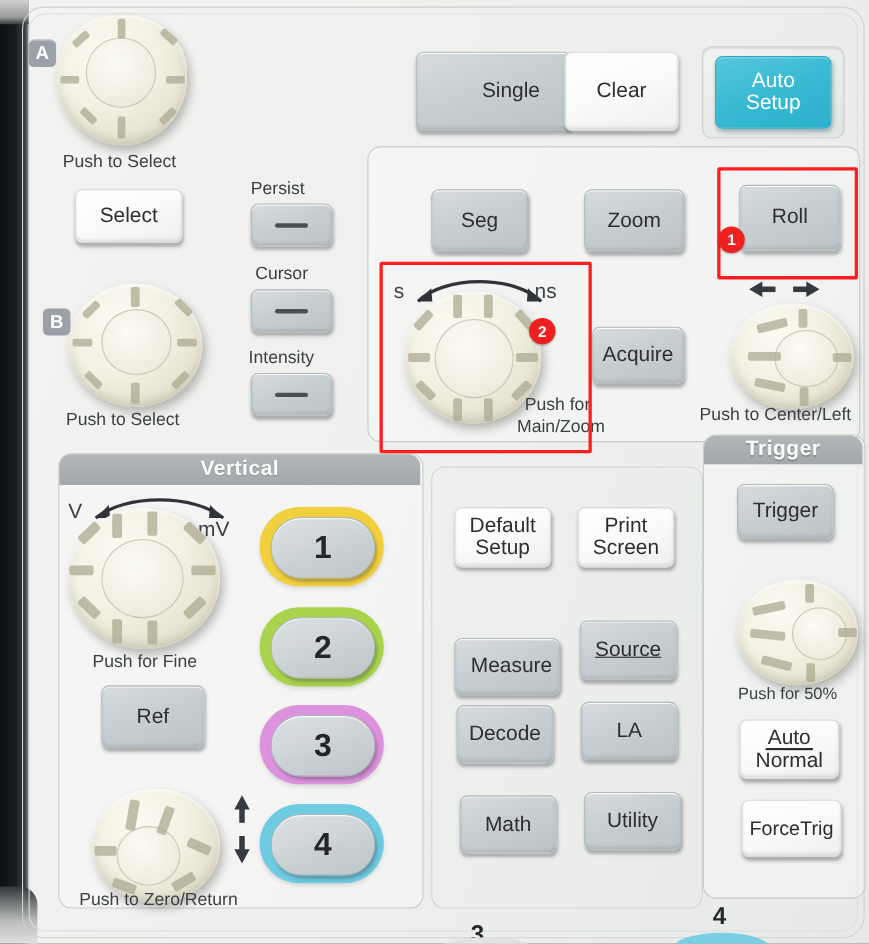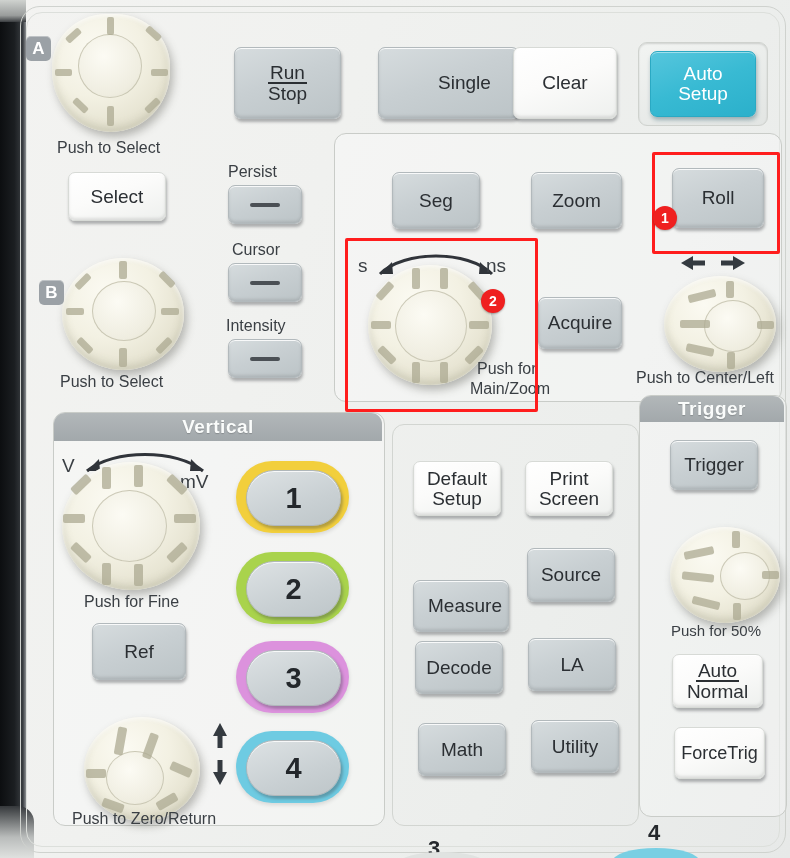--- a/index.html
+++ b/index.html
@@ -124,26 +124,20 @@
     <div class="tick" style="left:99px;top:55px;width:17px;height:7px;"></div>
     <div class="tick" style="left:92px;top:88px;width:17px;height:7px;transform:rotate(-44deg);"></div>
     <div class="tick" style="left:55px;top:92px;width:7px;height:20px;"></div>
     <div class="tick" style="left:20px;top:88px;width:17px;height:7px;transform:rotate(44deg);"></div>
     <div class="tick" style="left:3px;top:55px;width:17px;height:7px;"></div>
     <div class="tick" style="left:13px;top:18px;width:17px;height:7px;transform:rotate(-42deg);"></div>
   </div>
   <div class="badge" style="left:26px;top:36px;">A</div>
   <div class="lbl" style="left:57px;top:139px;">Push to Select</div>
 
-  <div class="btn grey" style="left:234px;top:47px;width:105px;height:70px;">
-    <span class="frac">
-      <span class="top">Run</span>
-      <span>Stop</span>
-    </span>
-  </div>
 
   <div class="btn grey" style="left:378px;top:47px;width:107px;height:70px;padding-left:32px;">
     <span>Single</span>
   </div>
 
   <div class="btn white" style="left:513px;top:47px;width:102px;height:70px;">
     <span>Clear</span>
   </div>
 
   <div class="btn cyanouter" style="left:638px;top:42px;width:128px;height:82px;"></div>
@@ -328,21 +322,21 @@
   <div class="btn white" style="left:525px;top:461px;width:86px;height:53px;">
     <span>
       <span class="ln">Print</span>
       <span class="ln">Screen</span>
     </span>
   </div>
 
   <div class="btn grey" style="left:413px;top:580px;width:86px;height:50px;padding-left:8px;">
     <span>Measure</span>
   </div>
-  <div class="btn grey" style="left:527px;top:548px;width:86px;height:52px;">
+  <div class="btn grey" style="left:527px;top:564px;width:86px;height:52px;text-decoration:underline;">
     <span>Source</span>
   </div>
 
   <div class="btn grey" style="left:415px;top:641px;width:86px;height:51px;">
     <span>Decode</span>
   </div>
   <div class="btn grey" style="left:528px;top:638px;width:86px;height:51px;">
     <span>LA</span>
   </div>
 

